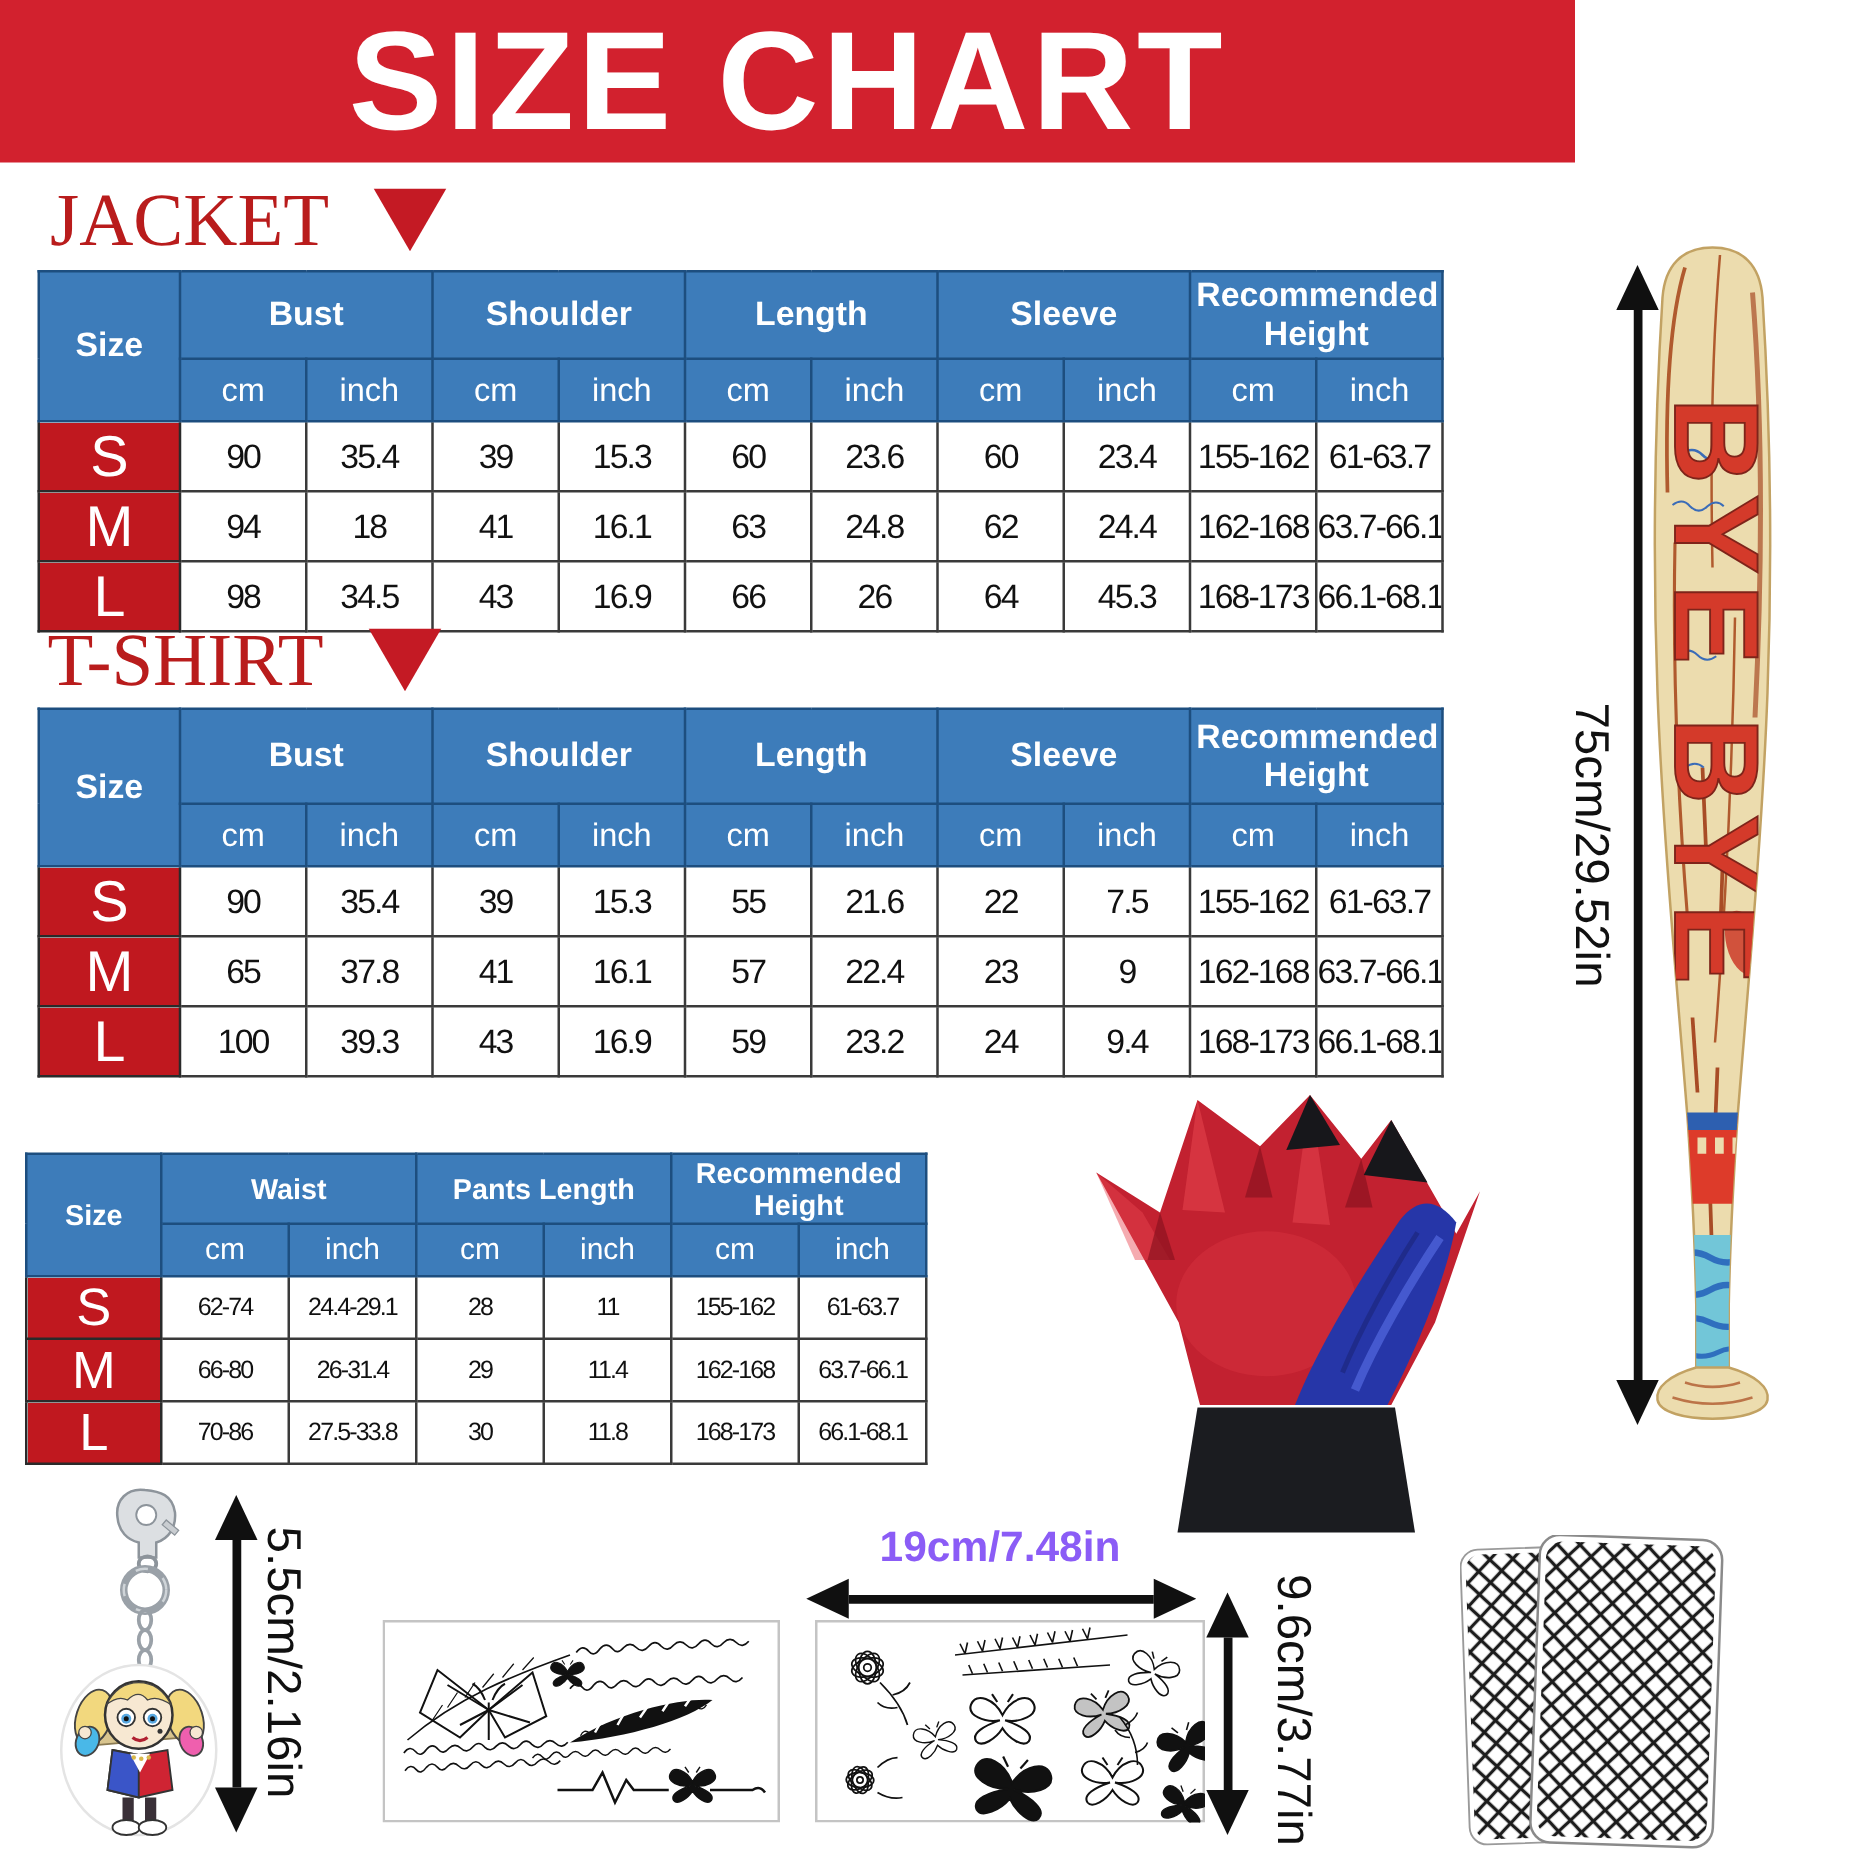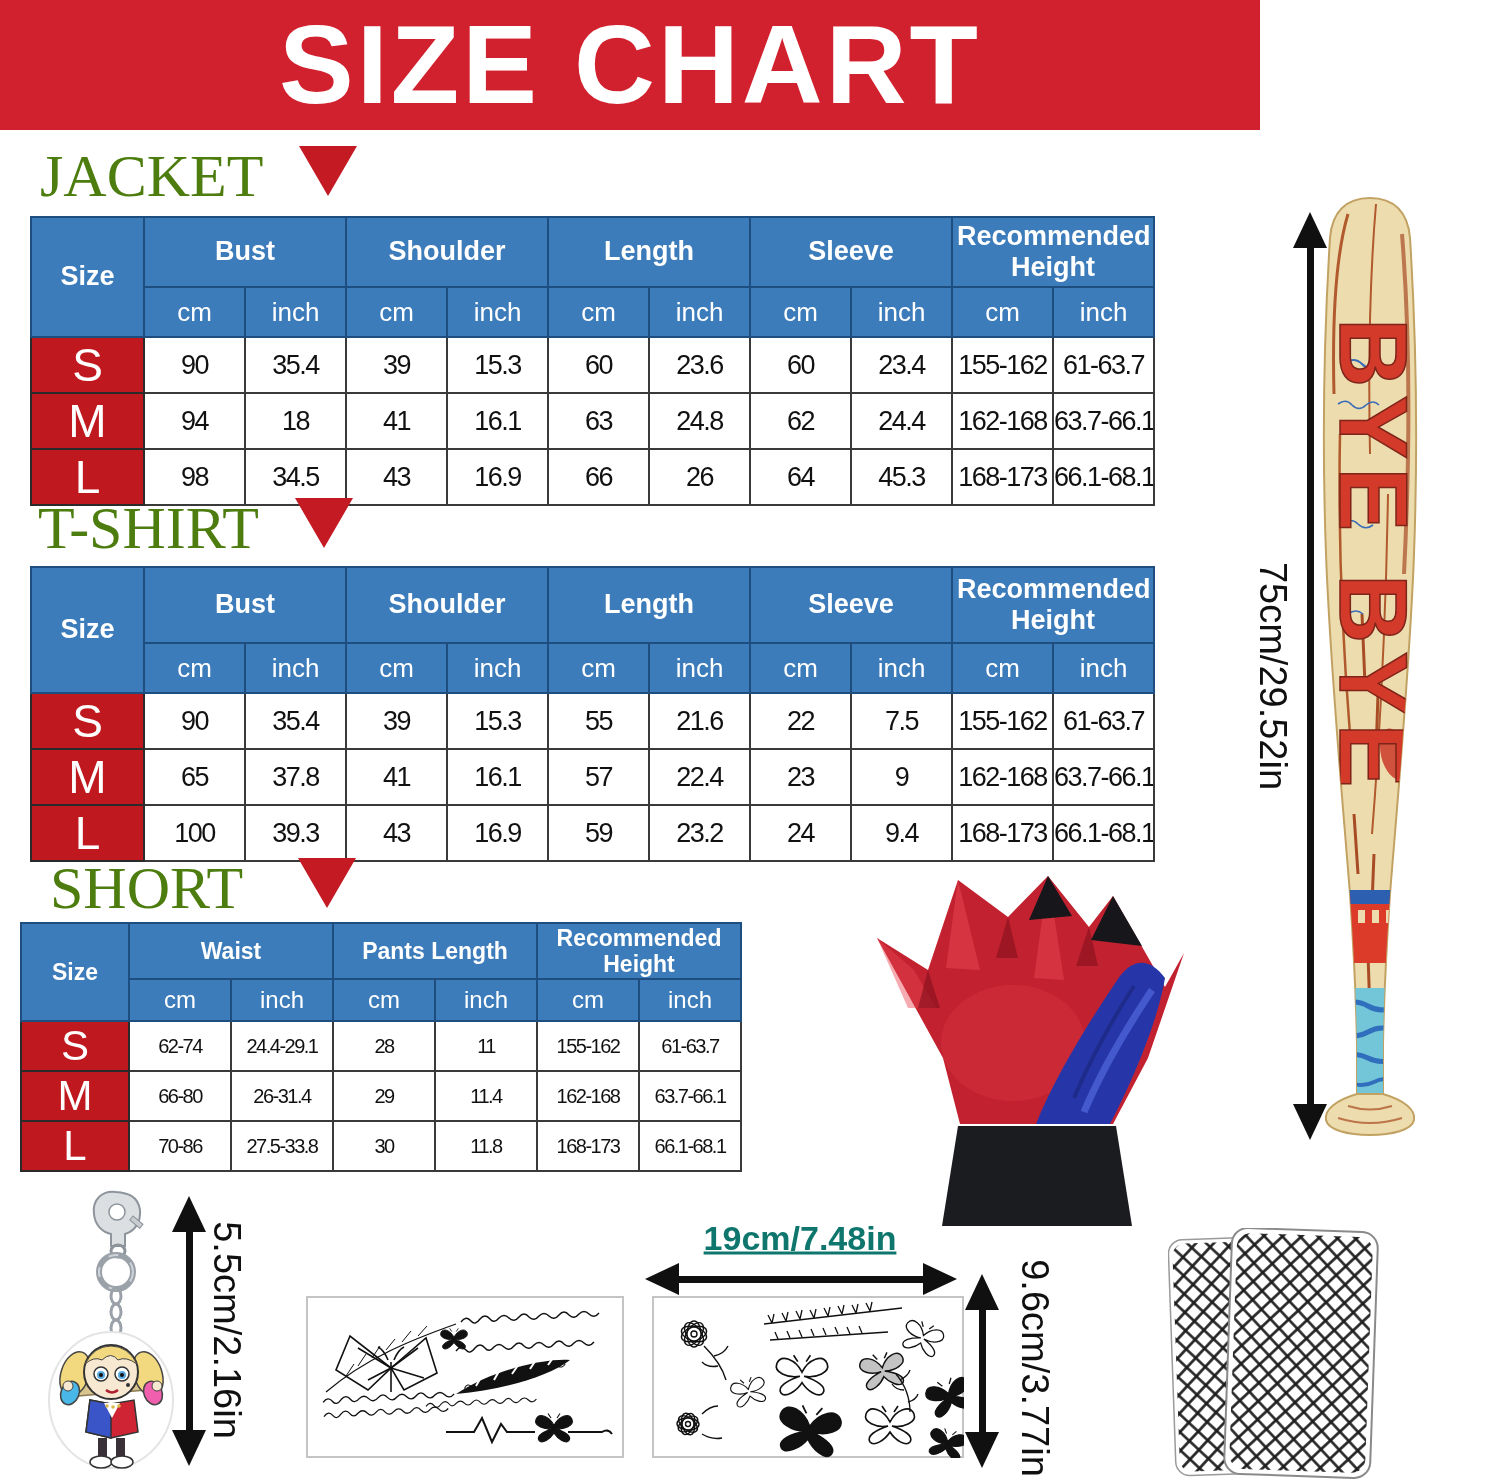--- a/index.html
+++ b/index.html
@@ -5,22 +5,22 @@
   html,body{margin:0;padding:0;background:#ffffff;}
   .canvas{position:relative;width:1500px;height:1484px;background:#fff;overflow:hidden;
           font-family:"Liberation Sans",sans-serif;}
 
   
   .banner{position:absolute;left:0;top:0;width:1260px;height:130px;background:#d2212e;
           display:flex;align-items:center;justify-content:center;}
   .banner-title{color:#fff;font-size:112px;font-weight:bold;letter-spacing:3px;line-height:1;}
 
   
-  .section-heading{position:absolute;display:flex;align-items:flex-start;
-          font-family:"Liberation Serif",serif;color:#4d7c0f;font-size:60px;line-height:1;}
+  .section-heading{position:absolute;display:flex;align-items:center;
+          font-family:"Liberation Serif",serif;color:#b91c1c;font-size:60px;line-height:1;}
   .tri{width:0;height:0;border-left:29px solid transparent;border-right:29px solid transparent;
        border-top:50px solid #c41a24;}
   .gap36{margin-left:36px}.gap55{margin-left:55px}
 
   
   .size-table{position:absolute;}
   .size-table table{border-collapse:collapse;table-layout:fixed;width:100%;}
   .size-table th{background:#3d7cba;color:#fff;border:2px solid #1d4e7f;padding:0 4px;}
   .main-h th{font-size:27px;font-weight:bold;line-height:1.15;}
   .unit-h th{font-size:26px;font-weight:normal;}
@@ -42,22 +42,22 @@
   .ah-down{width:0;height:0;border-left:17px solid transparent;border-right:17px solid transparent;
          border-top:36px solid #101010;}
   .harrow{position:absolute;display:flex;flex-direction:row;align-items:center;}
   .harrow .stem{height:7px;flex:1;background:#101010;}
   .ah-left{width:0;height:0;border-top:16px solid transparent;border-bottom:16px solid transparent;
          border-right:34px solid #101010;}
   .ah-right{width:0;height:0;border-top:16px solid transparent;border-bottom:16px solid transparent;
          border-left:34px solid #101010;}
   .vlabel{position:absolute;transform:translate(-50%,-50%) rotate(90deg);white-space:nowrap;
           color:#101010;font-size:38px;}
-  .hlabel{position:absolute;transform:translate(-50%,-50%);white-space:nowrap;color:#0f766e;
-          font-size:34px;font-weight:bold;text-decoration:underline;}
+  .hlabel{position:absolute;transform:translate(-50%,-50%);white-space:nowrap;color:#8b5cf6;
+          font-size:34px;font-weight:bold;}
   .product{position:absolute;}
 </style>
 </head>
 <body>
 
 <div class="canvas">
 
   <div class="banner">
     <div class="banner-title">SIZE CHART</div>
   </div>
@@ -227,24 +227,20 @@
           <td>23.2</td>
           <td>24</td>
           <td>9.4</td>
           <td>168-173</td>
           <td>66.1-68.1</td>
         </tr>
       </tbody>
     </table>
   </div>
 
-  <div class="section-heading" style="left:50px;top:858px;">
-    <span>SHORT</span>
-    <span class="tri gap55"></span>
-  </div>
 
   <div class="size-table short" style="left:20px;top:922px;width:720px;">
     <table>
       <colgroup>
           <col style="width:108px">
           <col style="width:102px">
           <col style="width:102px">
           <col style="width:102px">
           <col style="width:102px">
           <col style="width:102px">

